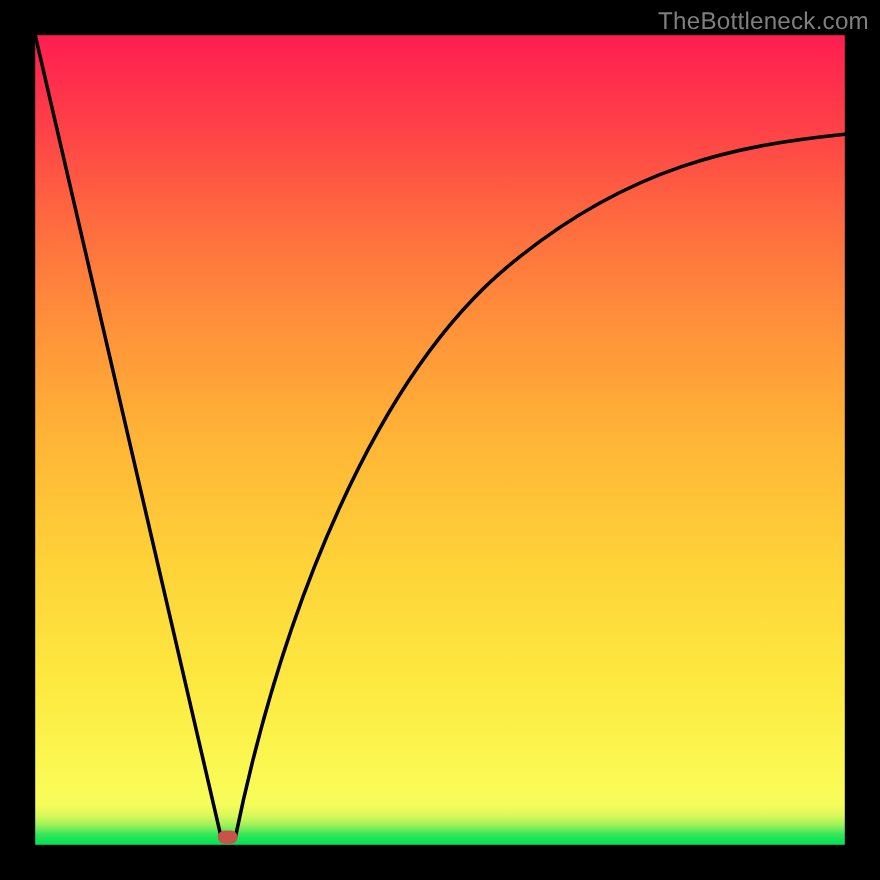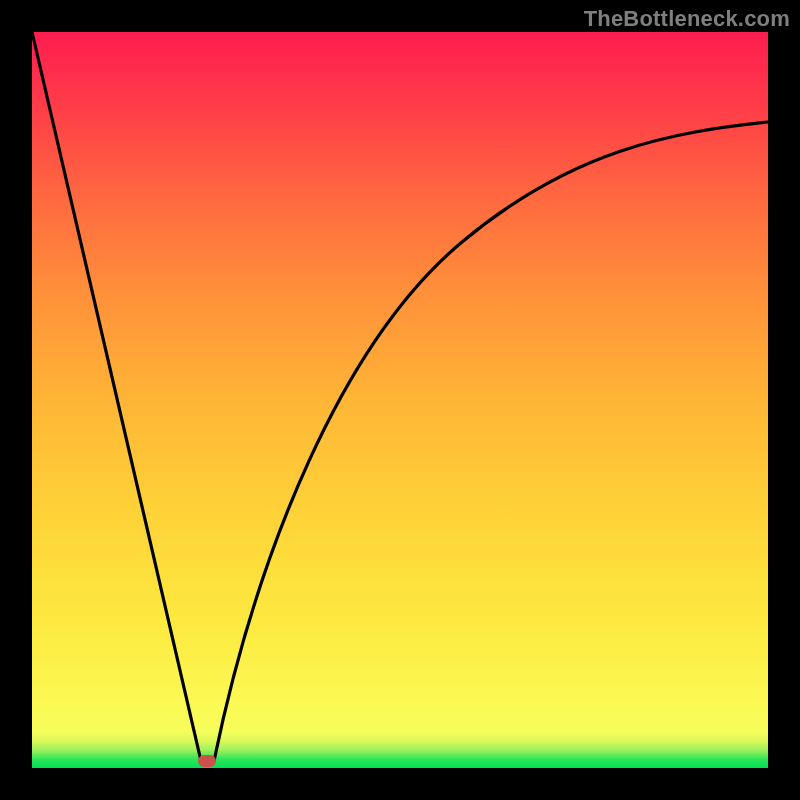--- a/index.html
+++ b/index.html
@@ -40,21 +40,21 @@
       #ff4347 88%,
       #ff1d50 100%
     );
   }
   .attribution {
     position: absolute;
     top: 6px;
     right: 10px;
     color: #7f7f7f;
     font-size: 22px;
-    font-weight: 700;
+    font-weight: 400;
     letter-spacing: 0.2px;
     user-select: none;
     margin-left: 19px;
   }
   svg.curve {
     position: absolute;
     left: 0;
     top: 0;
     width: 736px;
     height: 736px;

